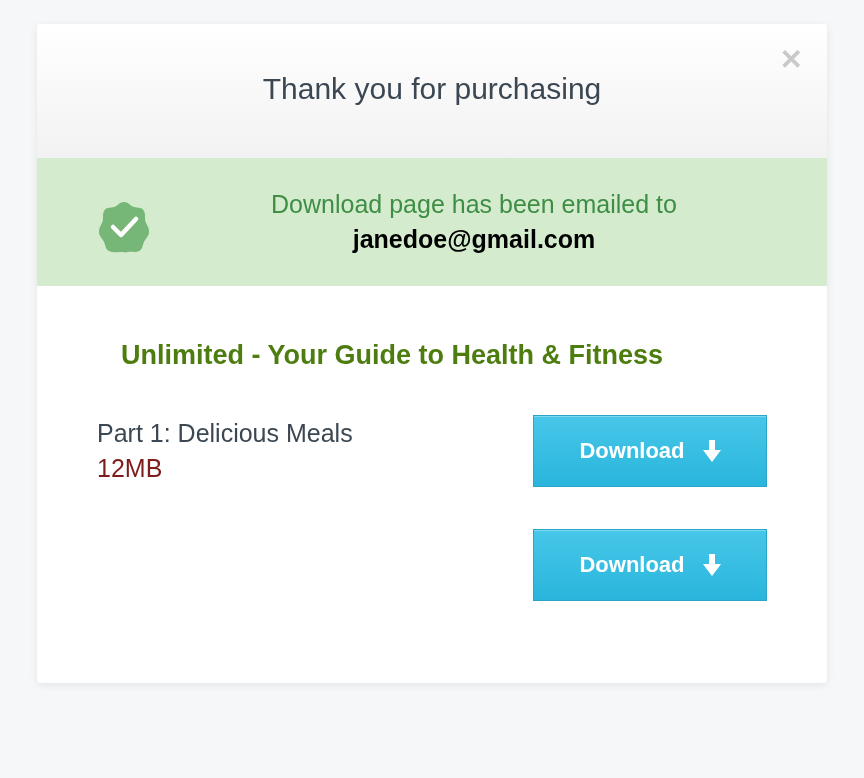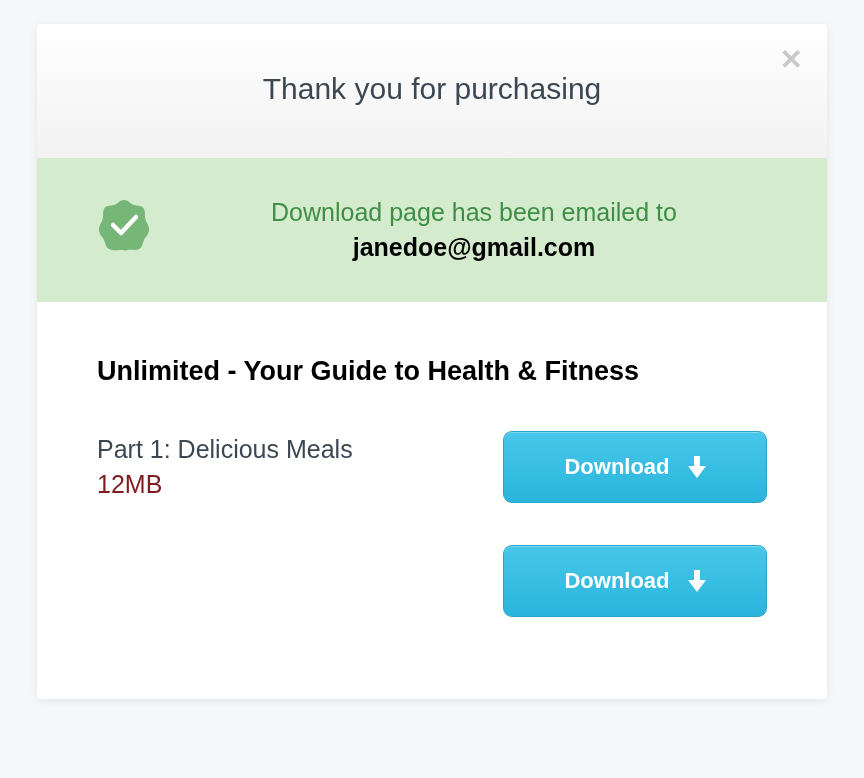--- a/index.html
+++ b/index.html
@@ -37,23 +37,23 @@
       color: #c9c9c9;
       font-weight: 700;
     }
     .modal-title {
       font-size: 30px;
       font-weight: 400;
       color: #3b4752;
     }
     .notice {
       background: #d5ebce;
-      padding: 40px 60px;
+      padding: 32px 60px;
       display: flex;
-      align-items: flex-start;
+      align-items: flex-end;
     }
     .check-badge {
       width: 54px;
       height: 54px;
       flex-shrink: 0;
       margin-right: 30px;
       position: relative;
     }
     .notice-text {
       flex: 1;
@@ -66,22 +66,23 @@
       font-weight: 700;
       margin-top: 6px;
       color: #000000;
     }
     .body {
       padding: 54px 60px 40px;
     }
     .product-title {
       font-size: 27px;
       font-weight: 700;
-      color: #000000;
+      color: #4d7c0f;
       margin-bottom: 44px;
+      margin-left: 24px;
     }
     .file-row {
       display: flex;
       align-items: center;
       justify-content: space-between;
       margin-bottom: 42px;
     }
     .file-info { }
     .file-name {
       font-size: 25px;
@@ -90,25 +91,25 @@
     }
     .file-size {
       font-size: 25px;
       color: #7f1d1d;
     }
     .download-btn {
       display: flex;
       align-items: center;
       justify-content: center;
       gap: 18px;
-      width: 264px;
+      width: 234px;
       height: 72px;
       background: linear-gradient(to bottom, #47c7e9, #2ab5dc);
       border: 1px solid #28a6c9;
-      border-radius: 9px;
+      border-radius: 0;
       color: #fff;
       font-size: 22px;
       font-weight: 700;
       cursor: pointer;
       box-shadow: inset 0 1px 0 rgba(255,255,255,0.3);
     }
     .download-btn svg { display: block; }
   </style>
 </head>
 <body>

